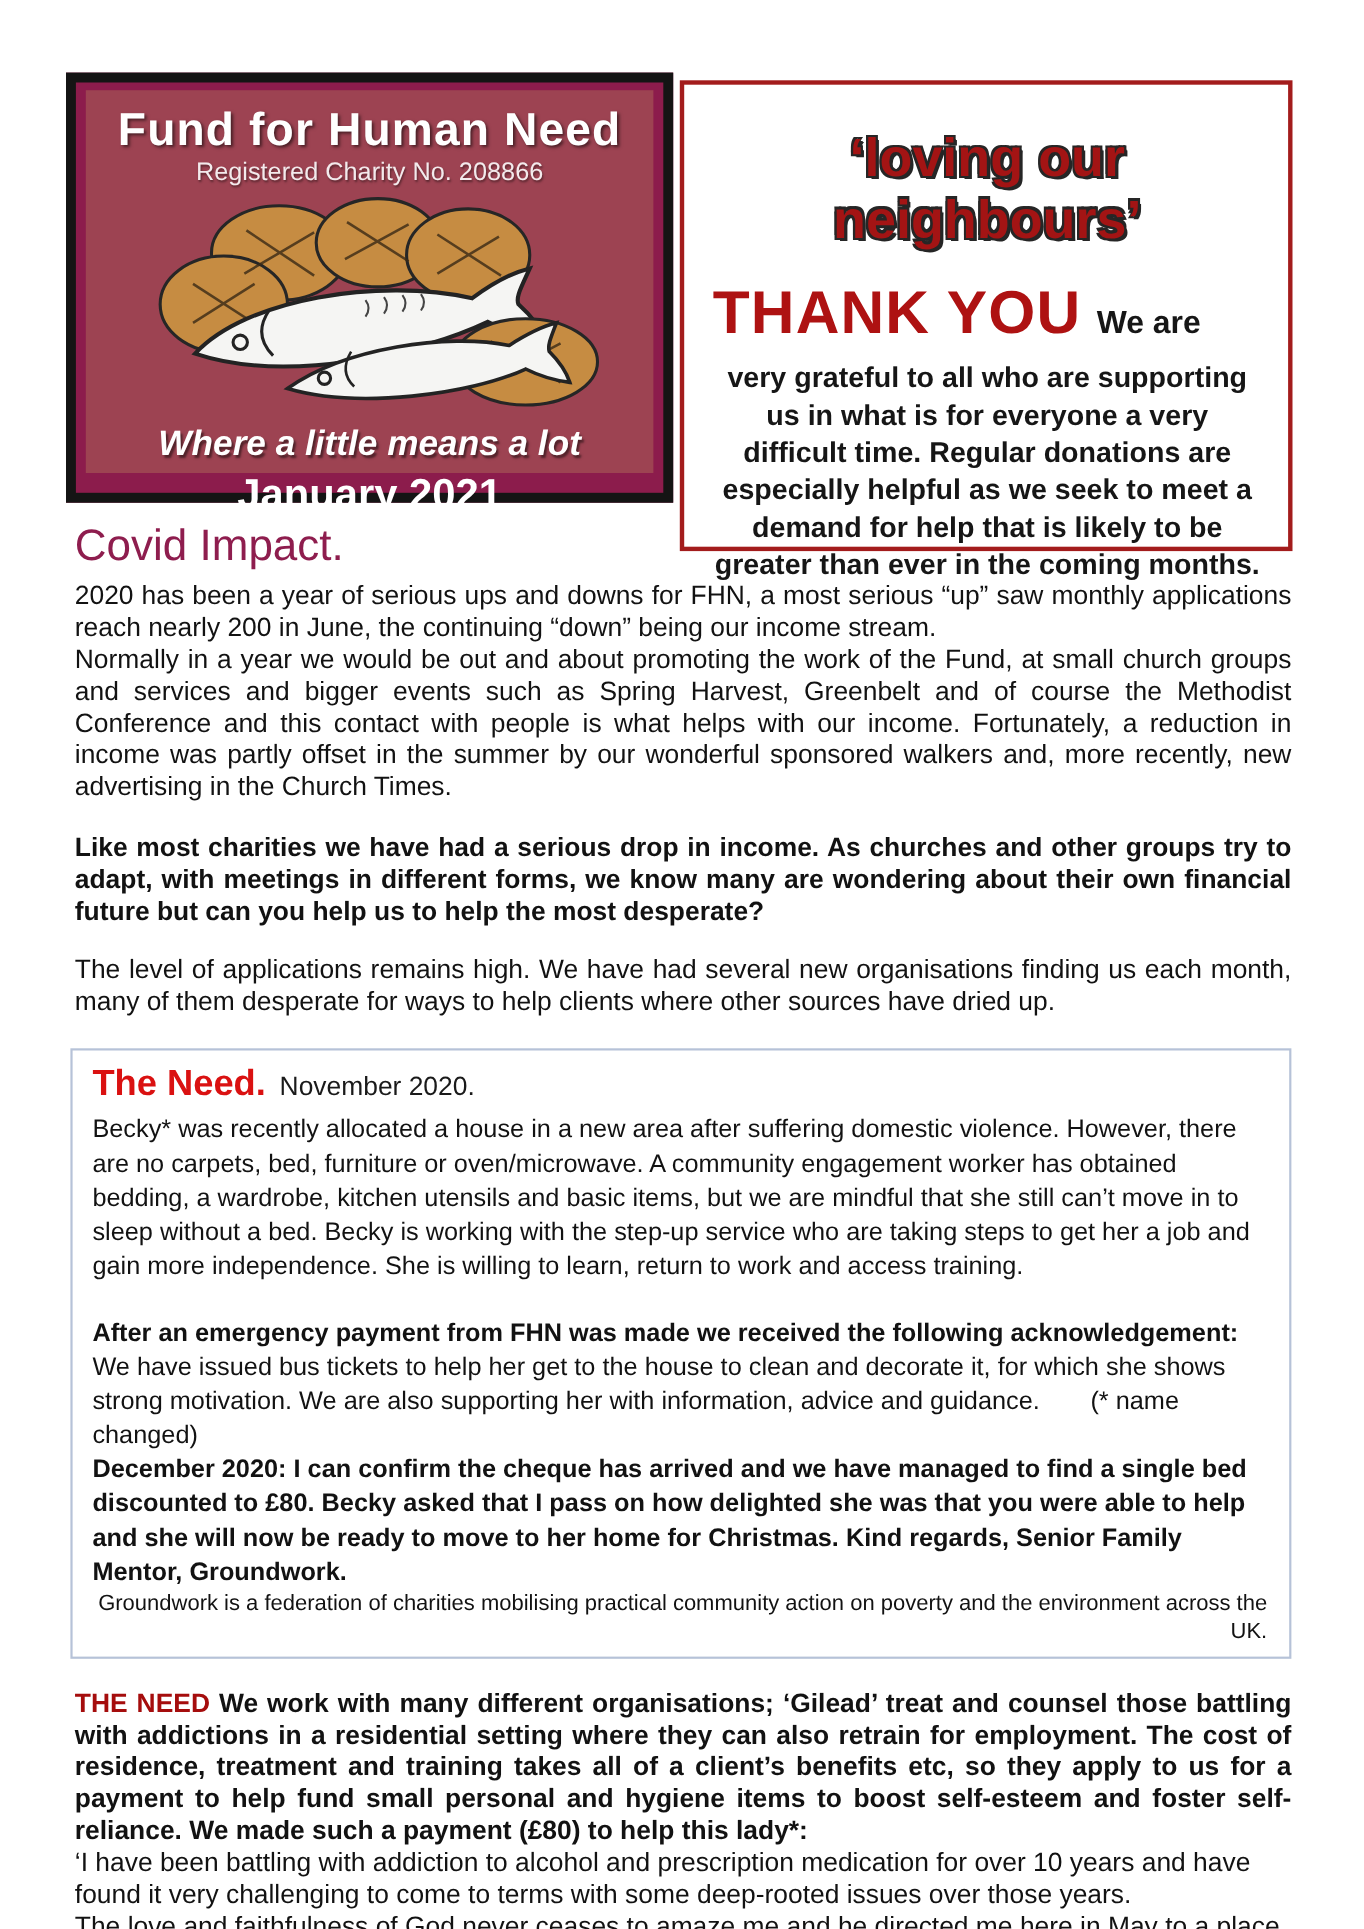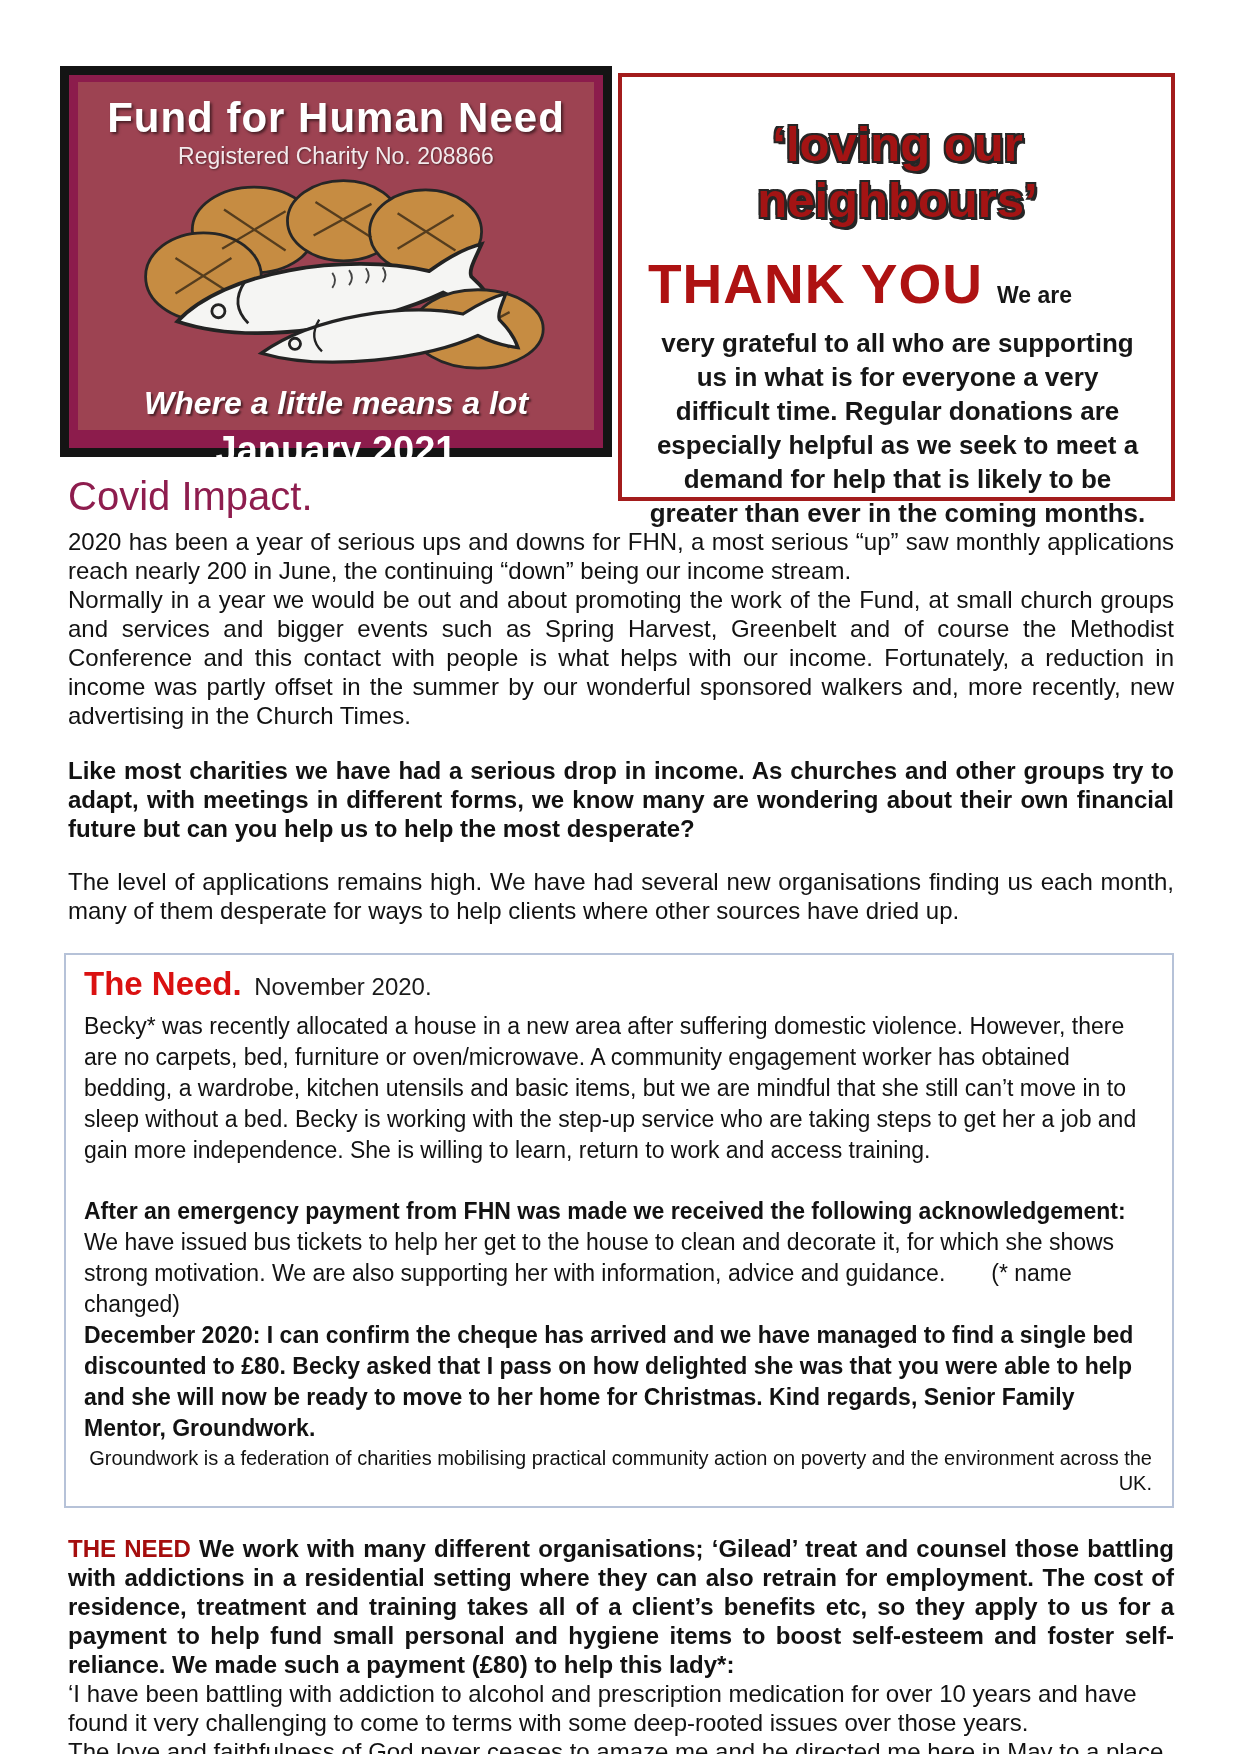--- a/index.html
+++ b/index.html
@@ -22,21 +22,21 @@
   .logo-date{color:#ffffff;font-weight:bold;font-size:38px;text-align:center;height:42px;line-height:40px;}
 
   .celebrate-box{position:absolute;left:556px;top:73px;width:557px;height:428px;box-sizing:border-box;
                  border:4px solid #a31c1c;background:#fff;padding:12px 24px 0 26px;}
   .celeb-line{font-weight:bold;text-align:center;color:#a31414;
               text-shadow:-2px -2px 0 #262626,2px -2px 0 #262626,-2px 2px 0 #262626,2px 2px 0 #262626,3px 3px 0 #262626;}
   .celeb-line1{font-size:45px;margin-top:6px;letter-spacing:0px;}
   .celeb-line2{font-size:49px;margin-top:27px;}
   .thank-row{margin-top:24px;white-space:nowrap;}
   .thank-you{font-size:55px;font-weight:bold;color:#ae1212;letter-spacing:1px;}
-  .we-are{font-size:23px;font-weight:bold;color:#161616;margin-left:14px;}
+  .we-are{font-size:29px;font-weight:bold;color:#161616;margin-left:14px;}
   .celeb-body{font-size:26px;font-weight:bold;line-height:34px;margin-top:10px;color:#161616;text-align:center;}
 
   
   .covid-heading{color:#8e1d4e;font-size:40px;font-weight:normal;margin:0 0 8px 6px;}
   .body-text{font-size:24px;line-height:29px;margin:0 2px 0 6px;}
   .justify{text-align:justify;}
   .mt24{margin-top:24px;}
   .mt26{margin-top:26px;}
   .bold{font-weight:bold;}
 

